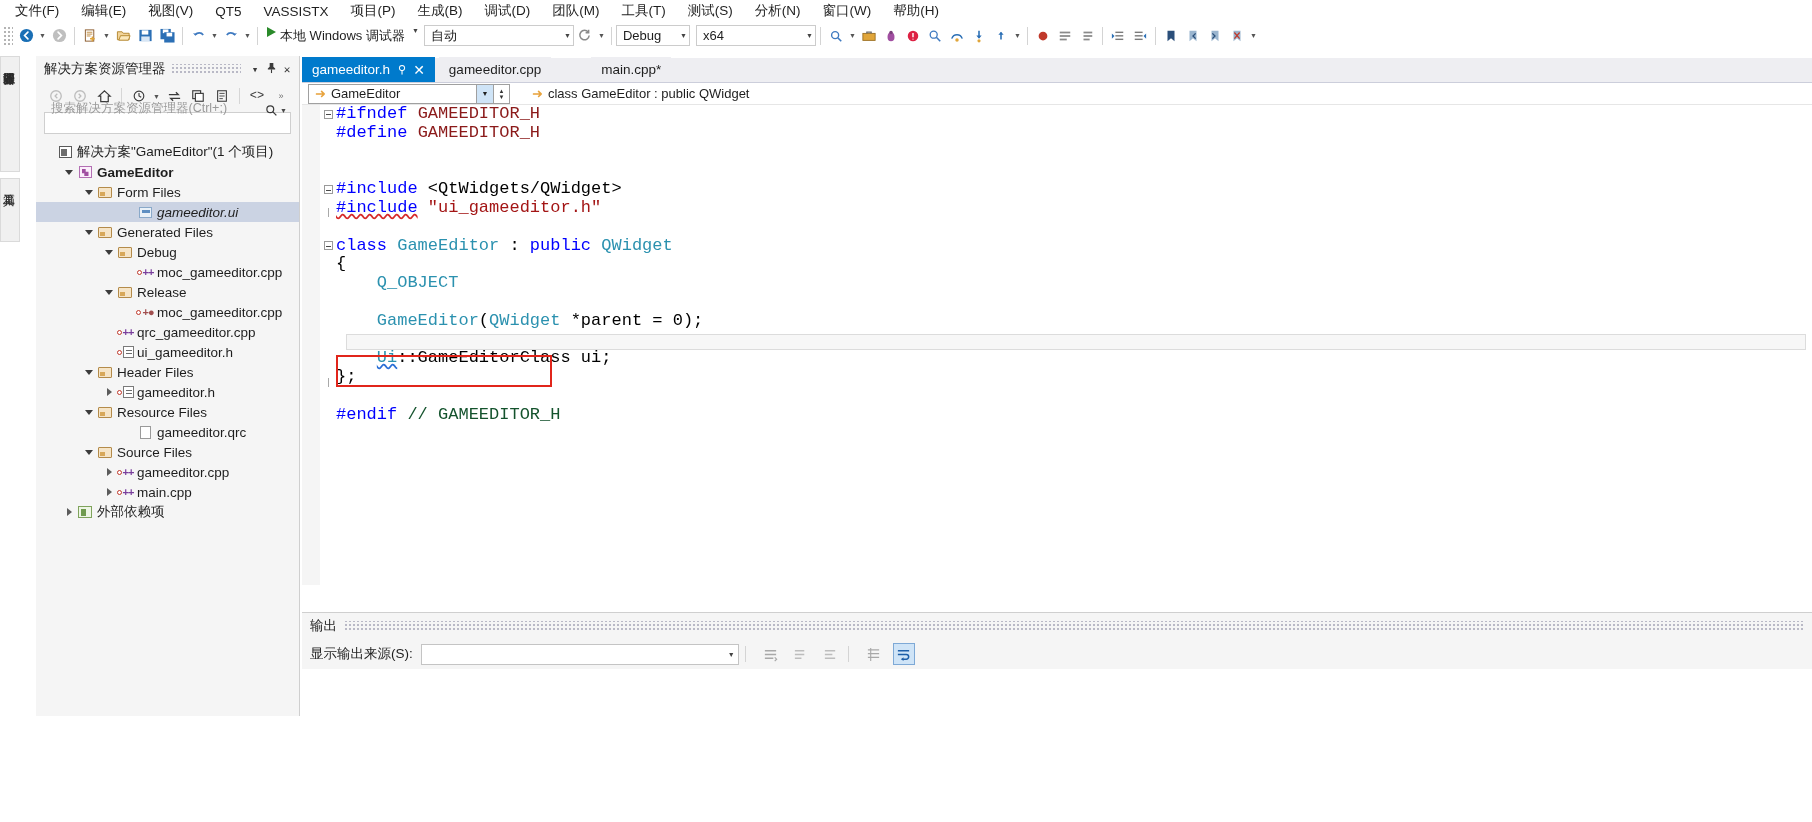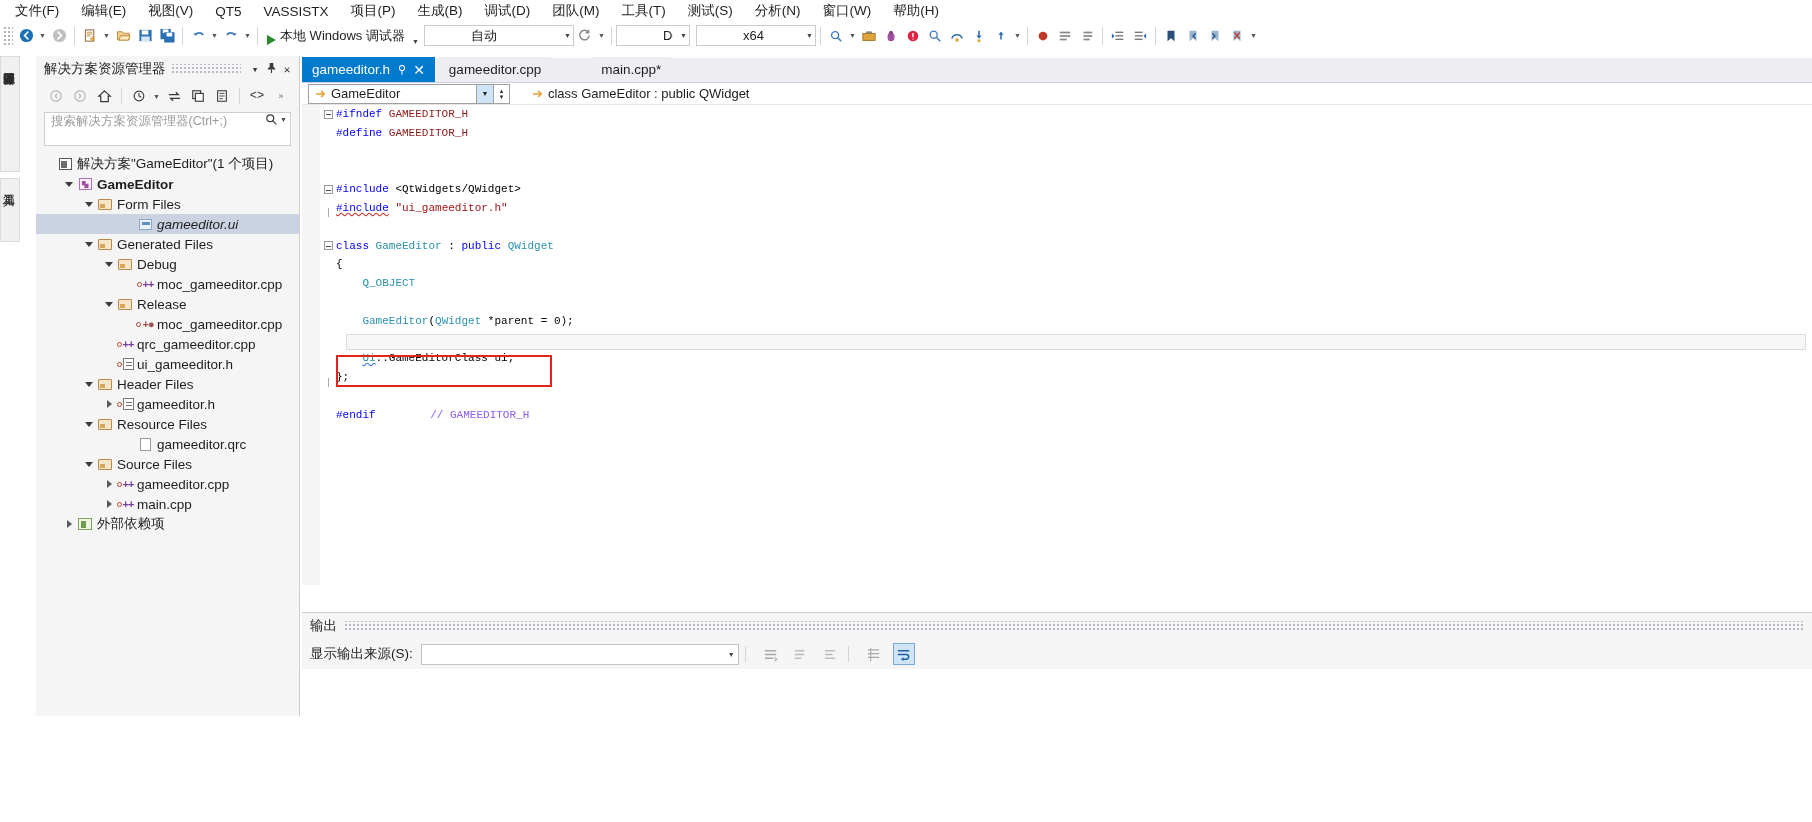--- a/index.html
+++ b/index.html
@@ -28,28 +28,28 @@
   }
   .tb-grip { width:9px; height:18px; margin:0 2px 0 4px;
     background-image:
       radial-gradient(circle 1px at 1px 1px, #b4b4b4 1px, transparent 1px);
     background-size:4px 4px; }
   .tb-btn { width:22px; height:22px; display:flex; align-items:center; justify-content:center;
     font-size:13px; color:#3d5a80; cursor:default; position:relative;}
   .tb-caret { width:11px; height:22px; display:flex; align-items:center; justify-content:center;
     font-size:7px; color:#555; cursor:default;}
   .tb-sep { width:1px; height:18px; background:#d4d4d4; margin:0 4px; }
-  .tb-run { display:flex; align-items:flex-end; gap:4px; padding:1px 5px; cursor:default; font-size:13px; color:#1e1e1e;}
+  .tb-run { display:flex; align-items:flex-start; gap:4px; padding:1px 5px; cursor:default; font-size:13px; color:#1e1e1e;}
   .play-tri { width:0;height:0;border-left:9px solid #2a8a2a;border-top:5.5px solid transparent;border-bottom:5.5px solid transparent; }
   .tb-combo {
     height:21px; border:1px solid #ccc; background:#fff; font-size:13px;
     display:flex; align-items:center; padding:0 2px 0 6px; color:#1e1e1e;
     justify-content:space-between; cursor:default;
   }
-  .tb-combo .cv { white-space:nowrap; overflow:hidden;margin-left:40px; }
+  .tb-combo .cv { white-space:nowrap; overflow:hidden; }
   .tb-combo .ca { font-size:7px; color:#444; padding-left:7px; }
   .combo-auto { width:150px; }
   .combo-debug { width:74px; }
   .combo-plat { width:120px; }
 
   
   .vtabs { position:absolute; left:0; top:56px; width:22px; height:240px; }
   .vtab {
     width:20px; background:#f0f0f0; border:1px solid #dadada;
     writing-mode:vertical-rl; text-orientation:mixed;
@@ -71,22 +71,22 @@
   .se-hdots { flex:1; height:10px; margin:0 6px;
     background-image: radial-gradient(circle 0.9px at 1px 1px, #b9b9c6 0.9px, transparent 1px);
     background-size:4px 4px; background-position:0 3px; }
   .se-hbtn { width:16px; text-align:center; font-size:11px; color:#3b3b3b; cursor:default; }
   .se-toolbar { height:28px; display:flex; align-items:center; padding-left:8px; gap:0px; }
   .se-tb { width:24px; height:22px; display:flex; align-items:center; justify-content:center;
     font-size:13px; color:#6f6f6f; cursor:default; }
   .se-tb.dark { color:#3a3a3a; }
   .se-tbsep { width:1px;height:16px;background:#d6d6d6;margin:0 5px; }
   .se-search {
-    margin:2px 8px 0 8px; height:34px; background:#ffffff; border:1px solid #cfcfcf;
-    display:flex; align-items:flex-start; padding:0 3px 16px 6px; justify-content:space-between;
+    margin:2px 8px 0 8px; height:22px; background:#ffffff; border:1px solid #cfcfcf;
+    display:flex; align-items:flex-end; padding:0 3px 16px 6px; justify-content:space-between;
   }
   .se-search .ph { font-size:12.5px; color:#9a9a9a; white-space:nowrap; }
   .se-search .mag { font-size:12px; color:#4a4a4a; display:flex; align-items:center; gap:2px;}
   .se-tree { margin-top:8px; font-size:13.5px; color:#1e1e1e; user-select:none; }
   .tr { display:flex; align-items:center; height:20px; white-space:nowrap; cursor:default; }
   .tr.sel { background:#cbd3e3;font-style:italic; }
   .tw { width:14px; display:flex; align-items:center; justify-content:center; flex:none; }
   .tri-down { width:0;height:0;border-left:4px solid transparent;border-right:4px solid transparent;border-top:5px solid #3b3b3b; }
   .tri-right { width:0;height:0;border-top:4px solid transparent;border-bottom:4px solid transparent;border-left:5px solid #5b5b5b; }
   .ic { width:18px; flex:none; display:flex; align-items:center; justify-content:center; margin-right:3px; }
@@ -133,39 +133,39 @@
   .nav-text { padding-right:8px; white-space:nowrap; }
   .nav-dd { width:17px; height:18px; background:#cfe4f7; border-left:1px solid #a0a0a0;
     display:flex; align-items:center; justify-content:center; font-size:7px; color:#222; }
   .nav-spin { width:16px; height:20px; border:1px solid #a0a0a0; border-left:none; background:#fff;
     display:flex; flex-direction:column; align-items:center; justify-content:center; font-size:6px; color:#333; line-height:6px; }
   .nav-right { display:flex; align-items:center; margin-left:16px; font-size:13px; color:#1e1e1e; }
 
   .gutter-strip { position:absolute; left:302px; top:105px; width:18px; height:480px; background:#f5f5f5; }
   .code {
     position:absolute; left:320px; top:105px; width:1492px; height:480px;
-    background:#ffffff; font-family:"Liberation Mono", monospace; font-size:11px;
+    background:#ffffff; font-family:"Liberation Mono", monospace; font-size:17px;
     overflow:hidden;
   }
   .cline { height:18.8px; line-height:18.8px; white-space:pre; display:flex; align-items:center; }
   .fold { width:16px; flex:none; display:flex; align-items:center; justify-content:center; color:#7a7a7a; }
   .fold-box { width:9px;height:9px;border:1px solid #9a9a9a;background:#fff;position:relative;font-size:0;}
   .fold-box:before{content:"";position:absolute;left:1.5px;top:3.5px;width:5px;height:1px;background:#4a4a4a;}
   .fold-bar { width:16px; flex:none; position:relative; }
   .fold-bar:after { content:""; position:absolute; left:7.5px; top:0; bottom:0; width:1px; background:#a9a9a9; }
   .fold-bar.end:after { height:9px; }
   .ctxt { white-space:pre; }
   .kw { color:#0000ff; }
   .pp { color:#0000ff; }
   .macro { color:#8b1a1a; }
   .type { color:#2b91af; }
   .str { color:#a31515; }
   .plain { color:#000000; }
   .num { color:#000000; }
-  .cmt { color:#8b5cf6;margin-left:48px; }
+  .cmt { color:#14532d; }
   .squiggle { text-decoration: underline wavy #d62a2a; text-decoration-skip-ink:none; }
   .squiggle-blue { text-decoration: underline wavy #2a6fd6; text-decoration-skip-ink:none; }
 
   .redbox {
     position:absolute; left:336px; top:355px; width:216px; height:32px;
     border:2px solid #e1251b; pointer-events:none;
   }
   .intelli-row {
     position:absolute; left:346px; top:334px; width:1460px; height:16px;
     background:#f7f7f7; border:1px solid #dcdcdc;

